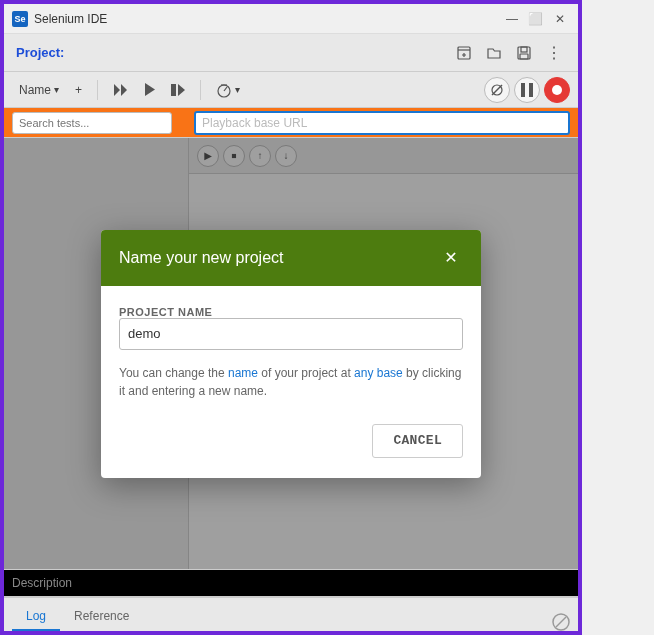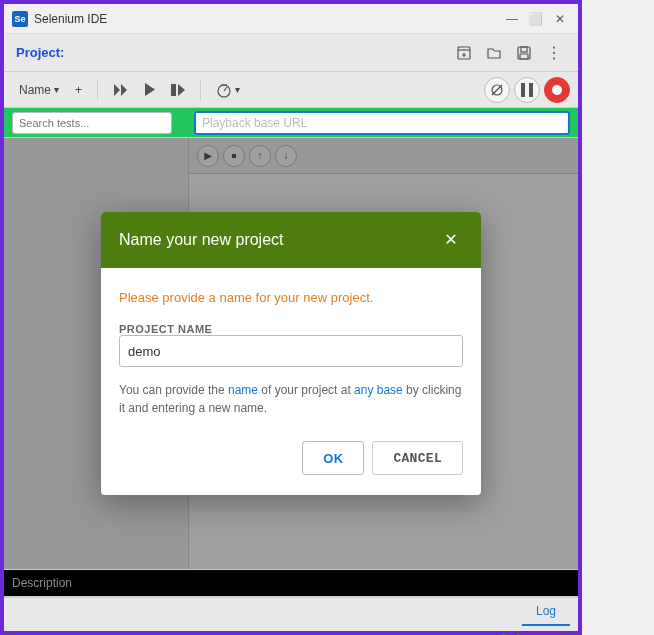--- a/index.html
+++ b/index.html
@@ -167,21 +167,21 @@
       cursor: pointer;
       display: flex;
       align-items: center;
       justify-content: center;
       font-size: 12px;
       color: #555;
     }
 
     
     .search-bar {
-      background: #22c55e;
+      background: #f97316;
       height: 30px;
       display: flex;
       align-items: center;
       padding: 0 8px;
       border-bottom: 1px solid #ccc;
       flex-shrink: 0;
     }
 
     .search-input-wrap {
       background: white;
@@ -269,21 +269,20 @@
 
     
     .bottom-tabs {
       height: 34px;
       background: #e8e8e8;
       border-top: 1px solid #ccc;
       display: flex;
       align-items: flex-end;
       padding: 0 8px;
       flex-shrink: 0;
-      flex-direction: column;
     }
 
     .bottom-tab {
       padding: 6px 14px;
       font-size: 12px;
       cursor: pointer;
       color: #666;
       border-bottom: 2px solid transparent;
     }
 
@@ -565,31 +564,29 @@
       <div class="dialog">
 
         <div class="dialog-header">
           <span class="dialog-title">Name your new project</span>
           <button class="dialog-close-btn">
             <span>✕</span>
           </button>
         </div>
 
         <div class="dialog-body">
-          <p class="dialog-description">Please provide a name for your new project.</p>
 
           <div class="form-label">PROJECT NAME</div>
           <input class="form-input" type="text" placeholder="Project name" value="demo" style="">
 
           <p class="dialog-hint">
-            <span>You can provide the </span><a href="#">name</a><span> of your project at </span><a href="#">any base</a><span> by clicking it and entering a new name.</span>
+            <span>You can change the </span><a href="#">name</a><span> of your project at </span><a href="#">any base</a><span> by clicking it and entering a new name.</span>
           </p>
 
           <div class="dialog-actions">
-            <button class="btn btn-primary">OK</button>
             <button class="btn btn-default">CANCEL</button>
           </div>
         </div>
 
       </div>
     </div>
   </div>
 
   <div class="description-bar">
     <span>Description</span>

